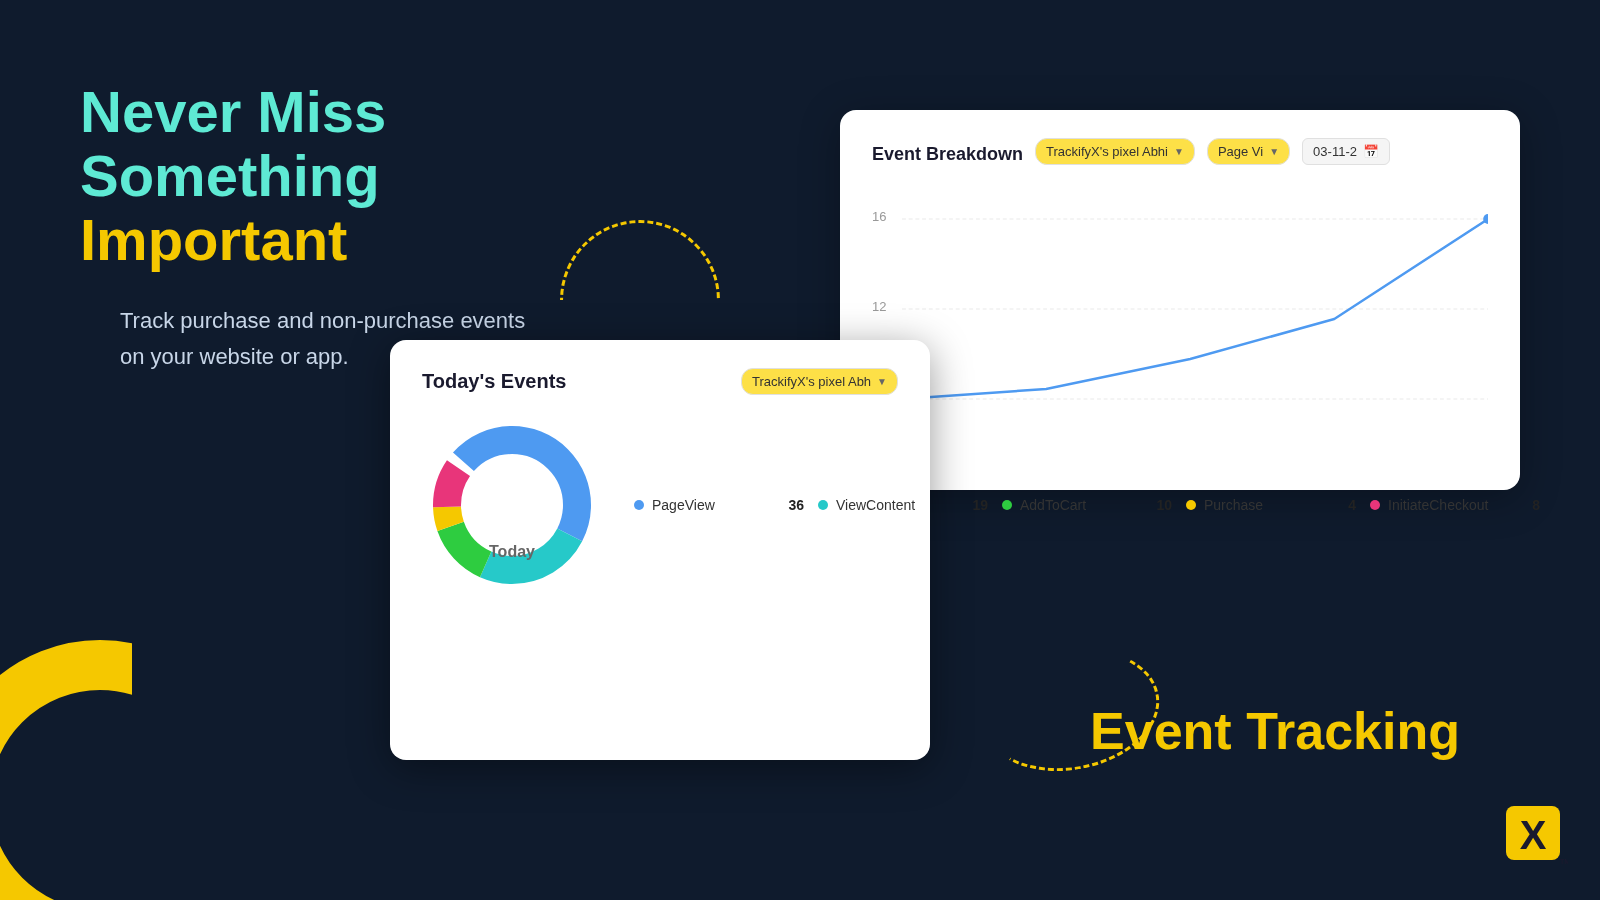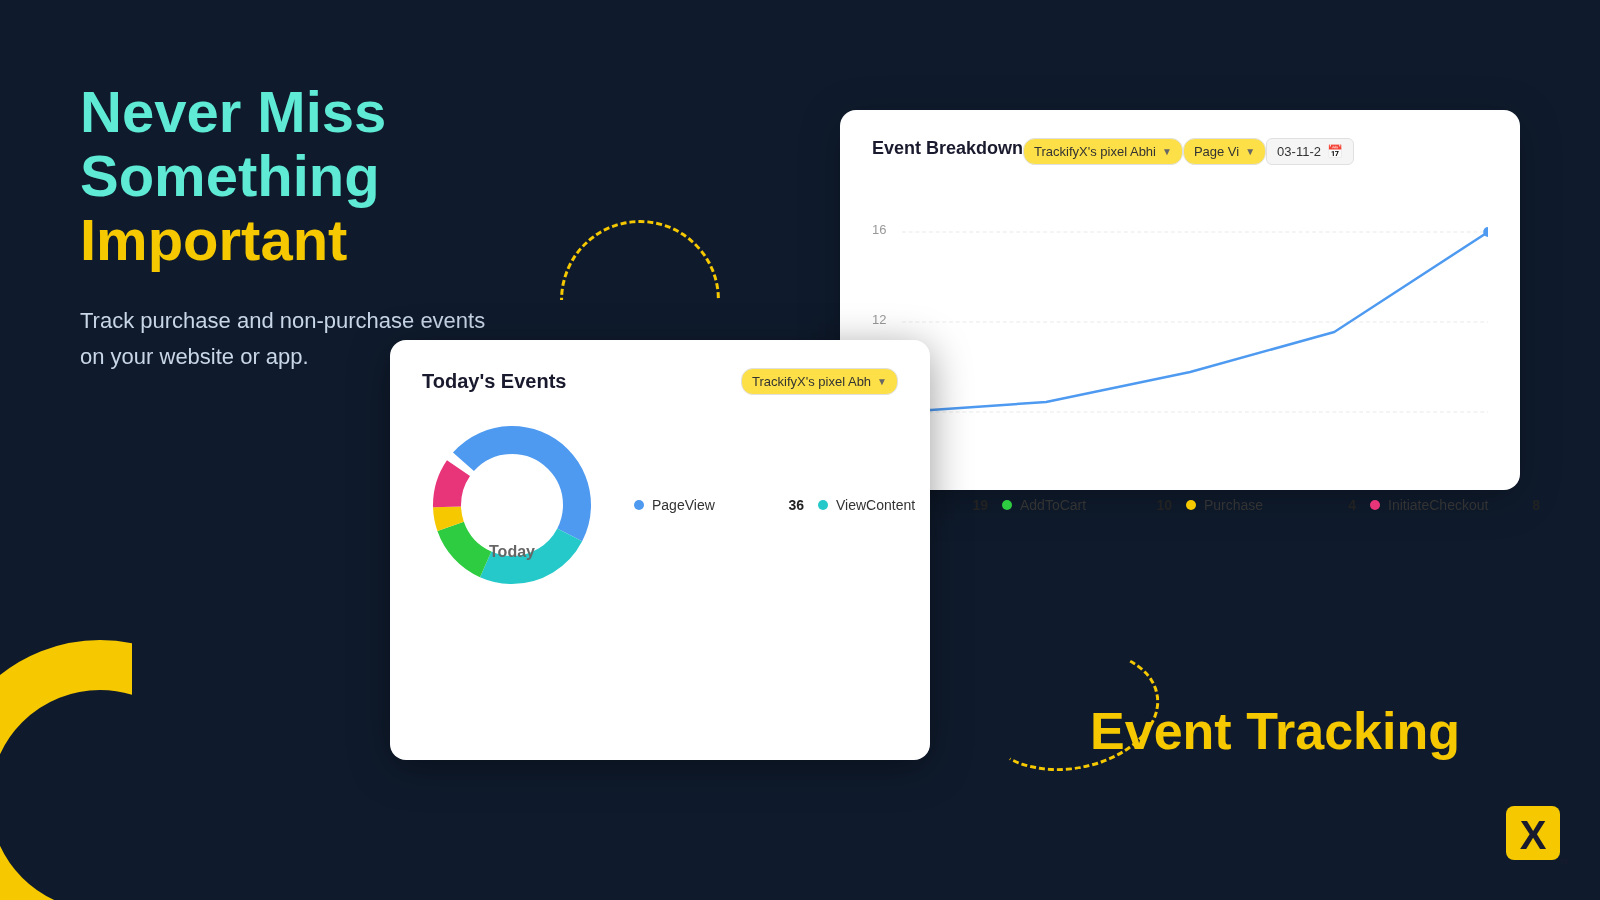--- a/index.html
+++ b/index.html
@@ -77,20 +77,21 @@
       color: #f5c800;
       line-height: 1.1;
     }
 
     .subtext {
       margin-top: 32px;
       font-size: 22px;
       color: #c8d6e8;
       line-height: 1.6;
       font-weight: 400;
+      margin-left: 40px;
     }
 
     
     .event-tracking-label {
       position: absolute;
       bottom: 140px;
       right: 140px;
       font-size: 52px;
       font-weight: 900;
       color: #f5c800;
@@ -122,22 +123,23 @@
       background: #ffffff;
       border-radius: 16px;
       padding: 28px 32px;
       z-index: 3;
       box-shadow: 0 8px 40px rgba(0,0,0,0.3);
       overflow: hidden;
     }
 
     .card-header {
       display: flex;
-      align-items: flex-start;
-      margin-bottom: 37px;
+      align-items: flex-end;
+      gap: 12px;
+      margin-bottom: 24px;
     }
 
     .card-title {
       font-size: 18px;
       font-weight: 700;
       color: #1a1a2e;
     }
 
     .dropdown-pill {
       display: flex;

